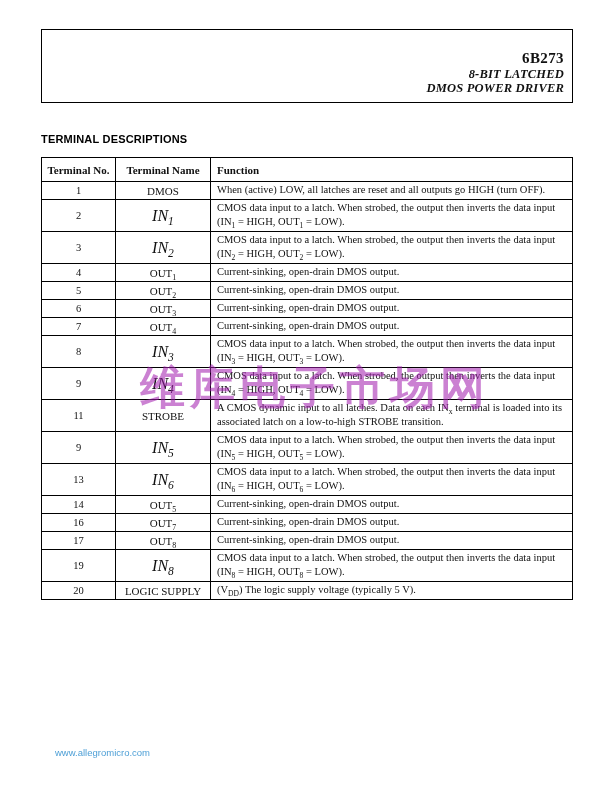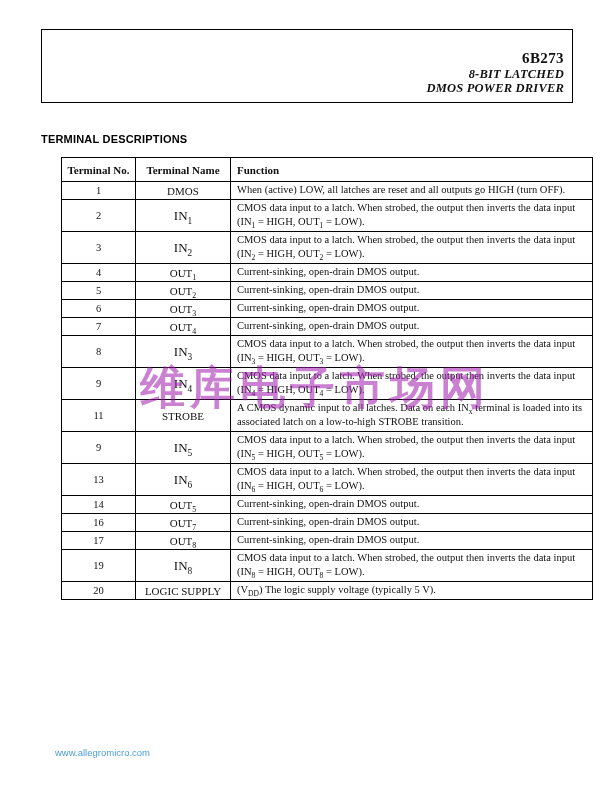--- a/index.html
+++ b/index.html
@@ -41,40 +41,39 @@
   }
 
   
   table.terminal-table {
     position: absolute;
     left: 41px; top: 157px;
     width: 532px;
     border-collapse: collapse;
     border: 1.5px solid #000000;
     z-index: 1;
-    margin-left: 20px;
   }
   .terminal-table th, .terminal-table td {
     border: 1px solid #000000;
     font-size: 10.5px;
     line-height: 14px;
     vertical-align: middle;
   }
   .terminal-table thead th {
     height: 24px;
     font-weight: bold;
     font-size: 11px;
   }
   .col-no   { width: 74px; }
   .col-name { width: 95px; }
   .th-no, .th-name { text-align: center; }
   .th-fn { text-align: left; padding-left: 6px; }
   td.cell-no   { text-align: center; padding: 1px 2px; }
   td.cell-name { text-align: center; padding: 1px 2px; font-size: 11px; }
-  td.cell-name.nm-lg { font-size: 13px; }
+  td.cell-name.nm-lg { font-size: 16px; font-style: italic; }
   td.cell-fn   { text-align: left; padding: 1px 8px 2px 6px; }
   sub { font-size: 0.72em; line-height: 0; }
 
   
   .watermark {
     position: absolute;
     left: 140px; top: 358px;
     width: 360px;
     font-size: 45px; font-weight: bold;
     letter-spacing: 5px;

